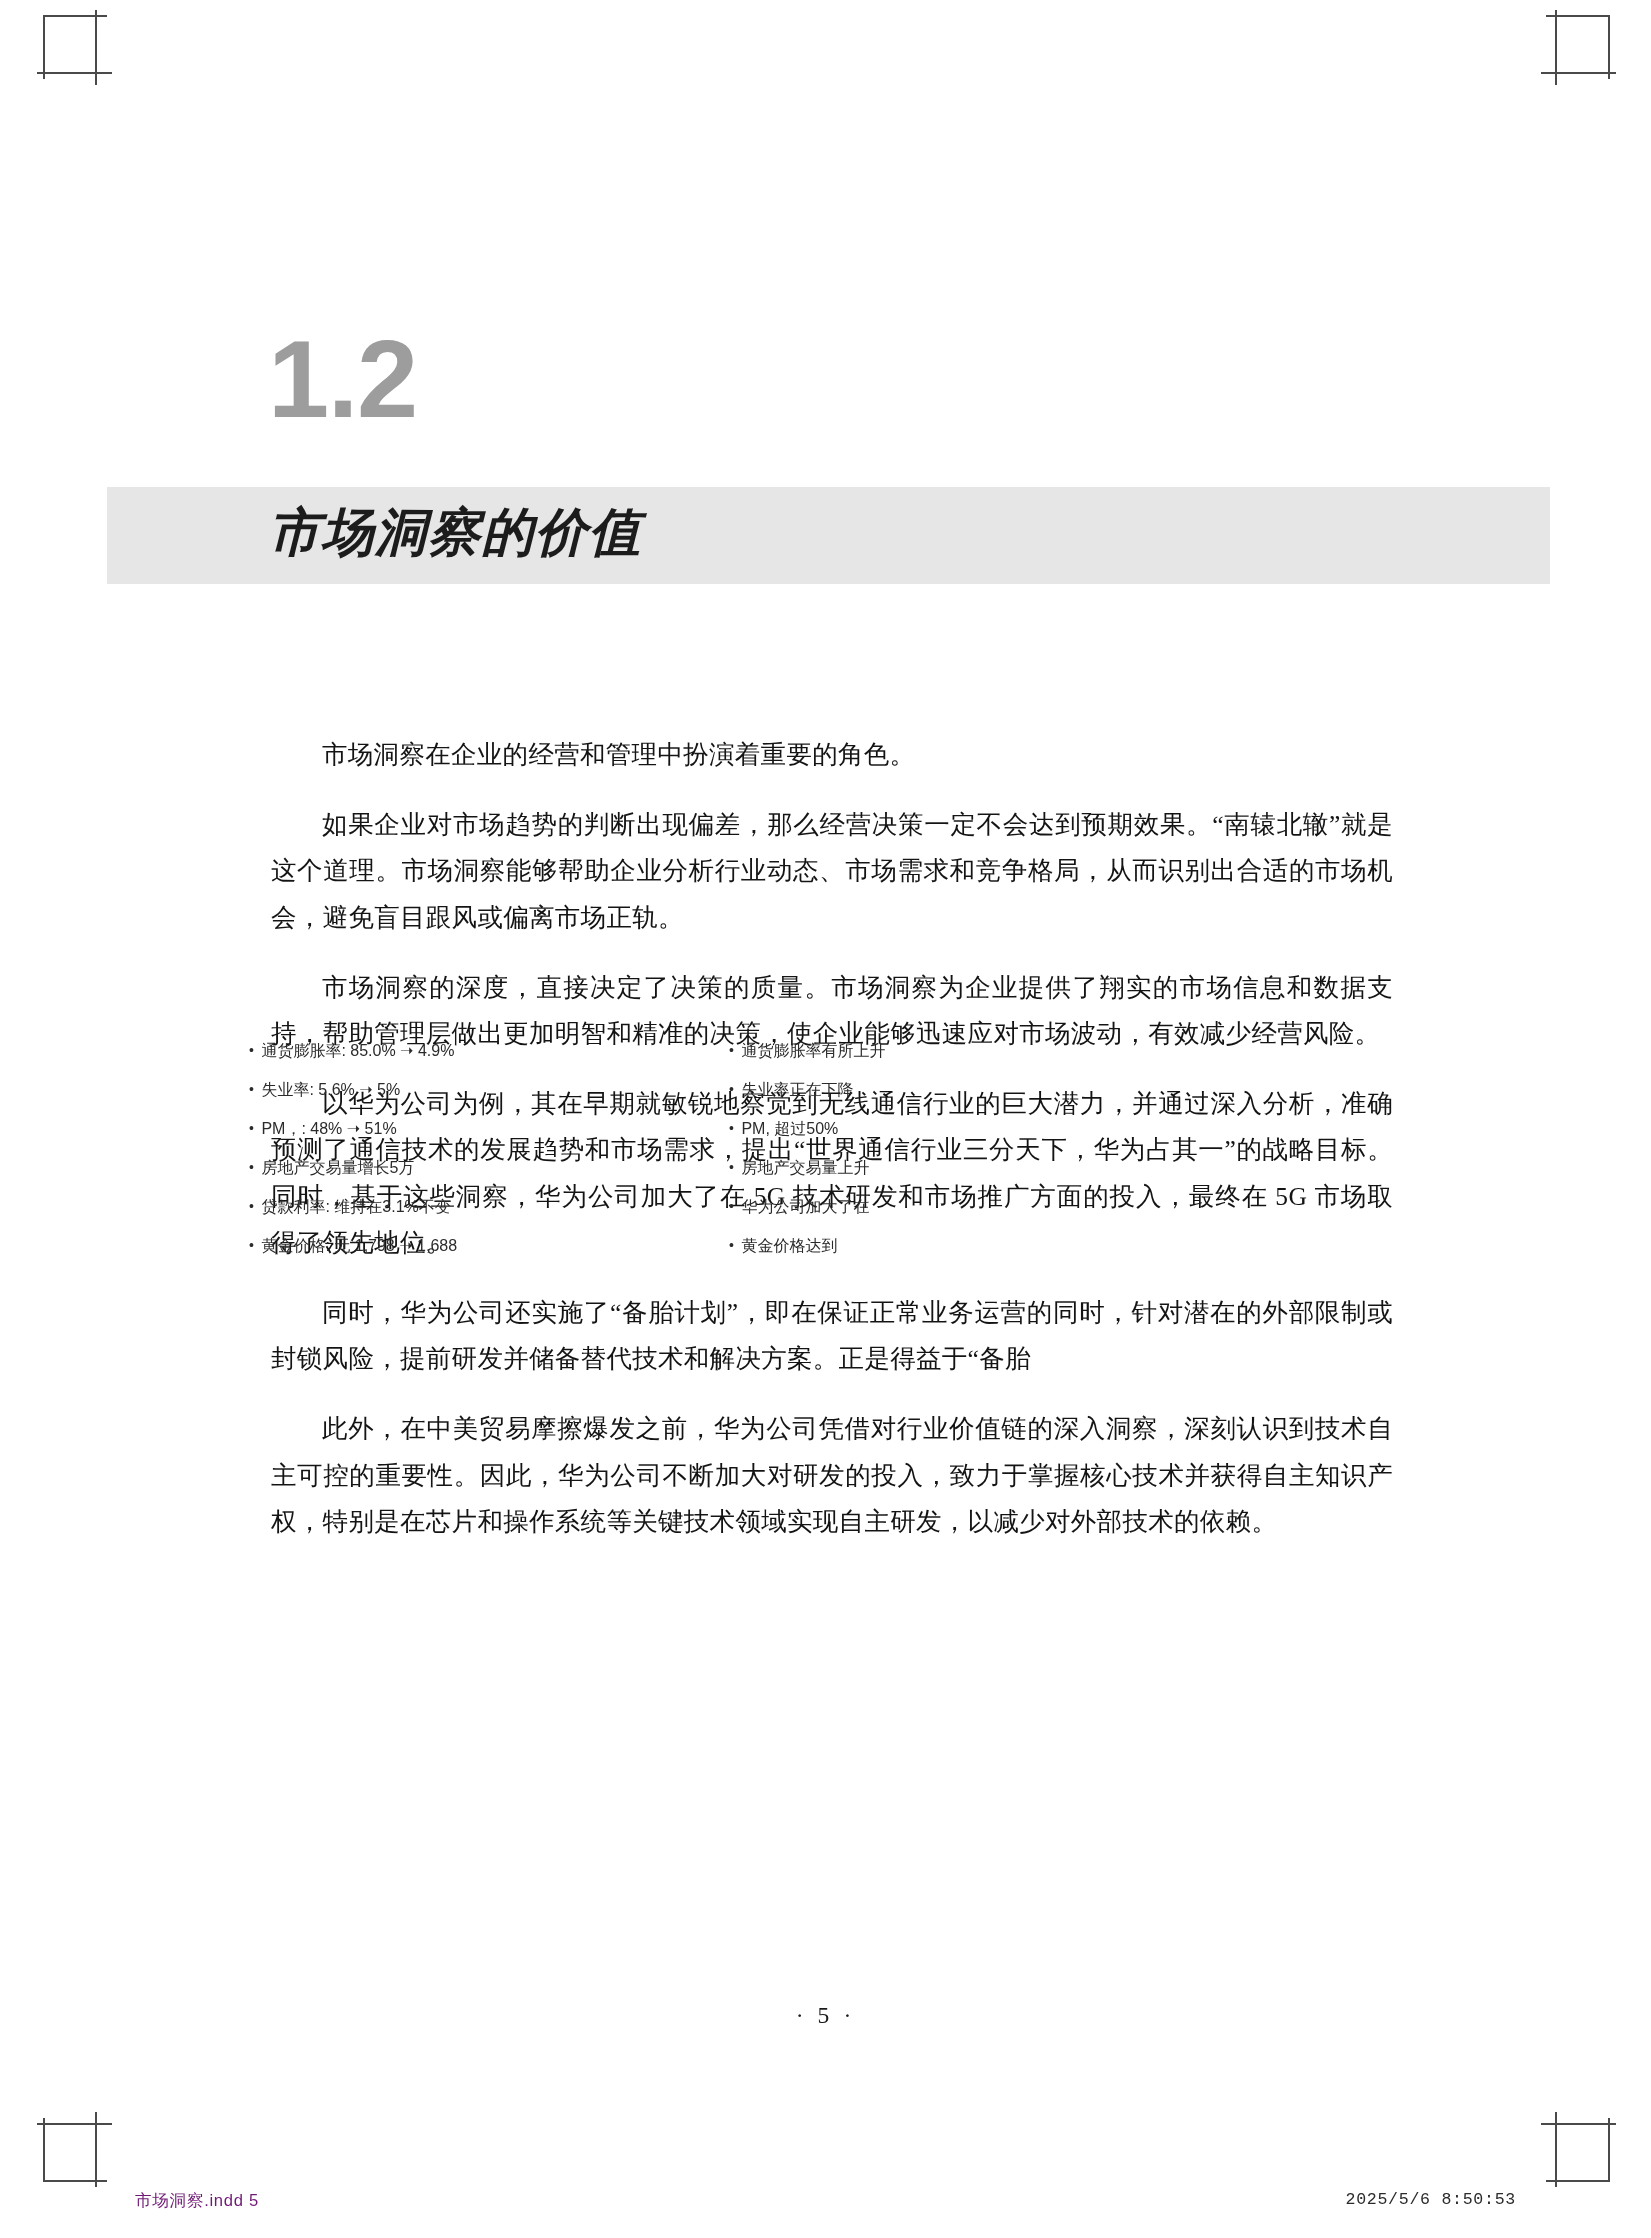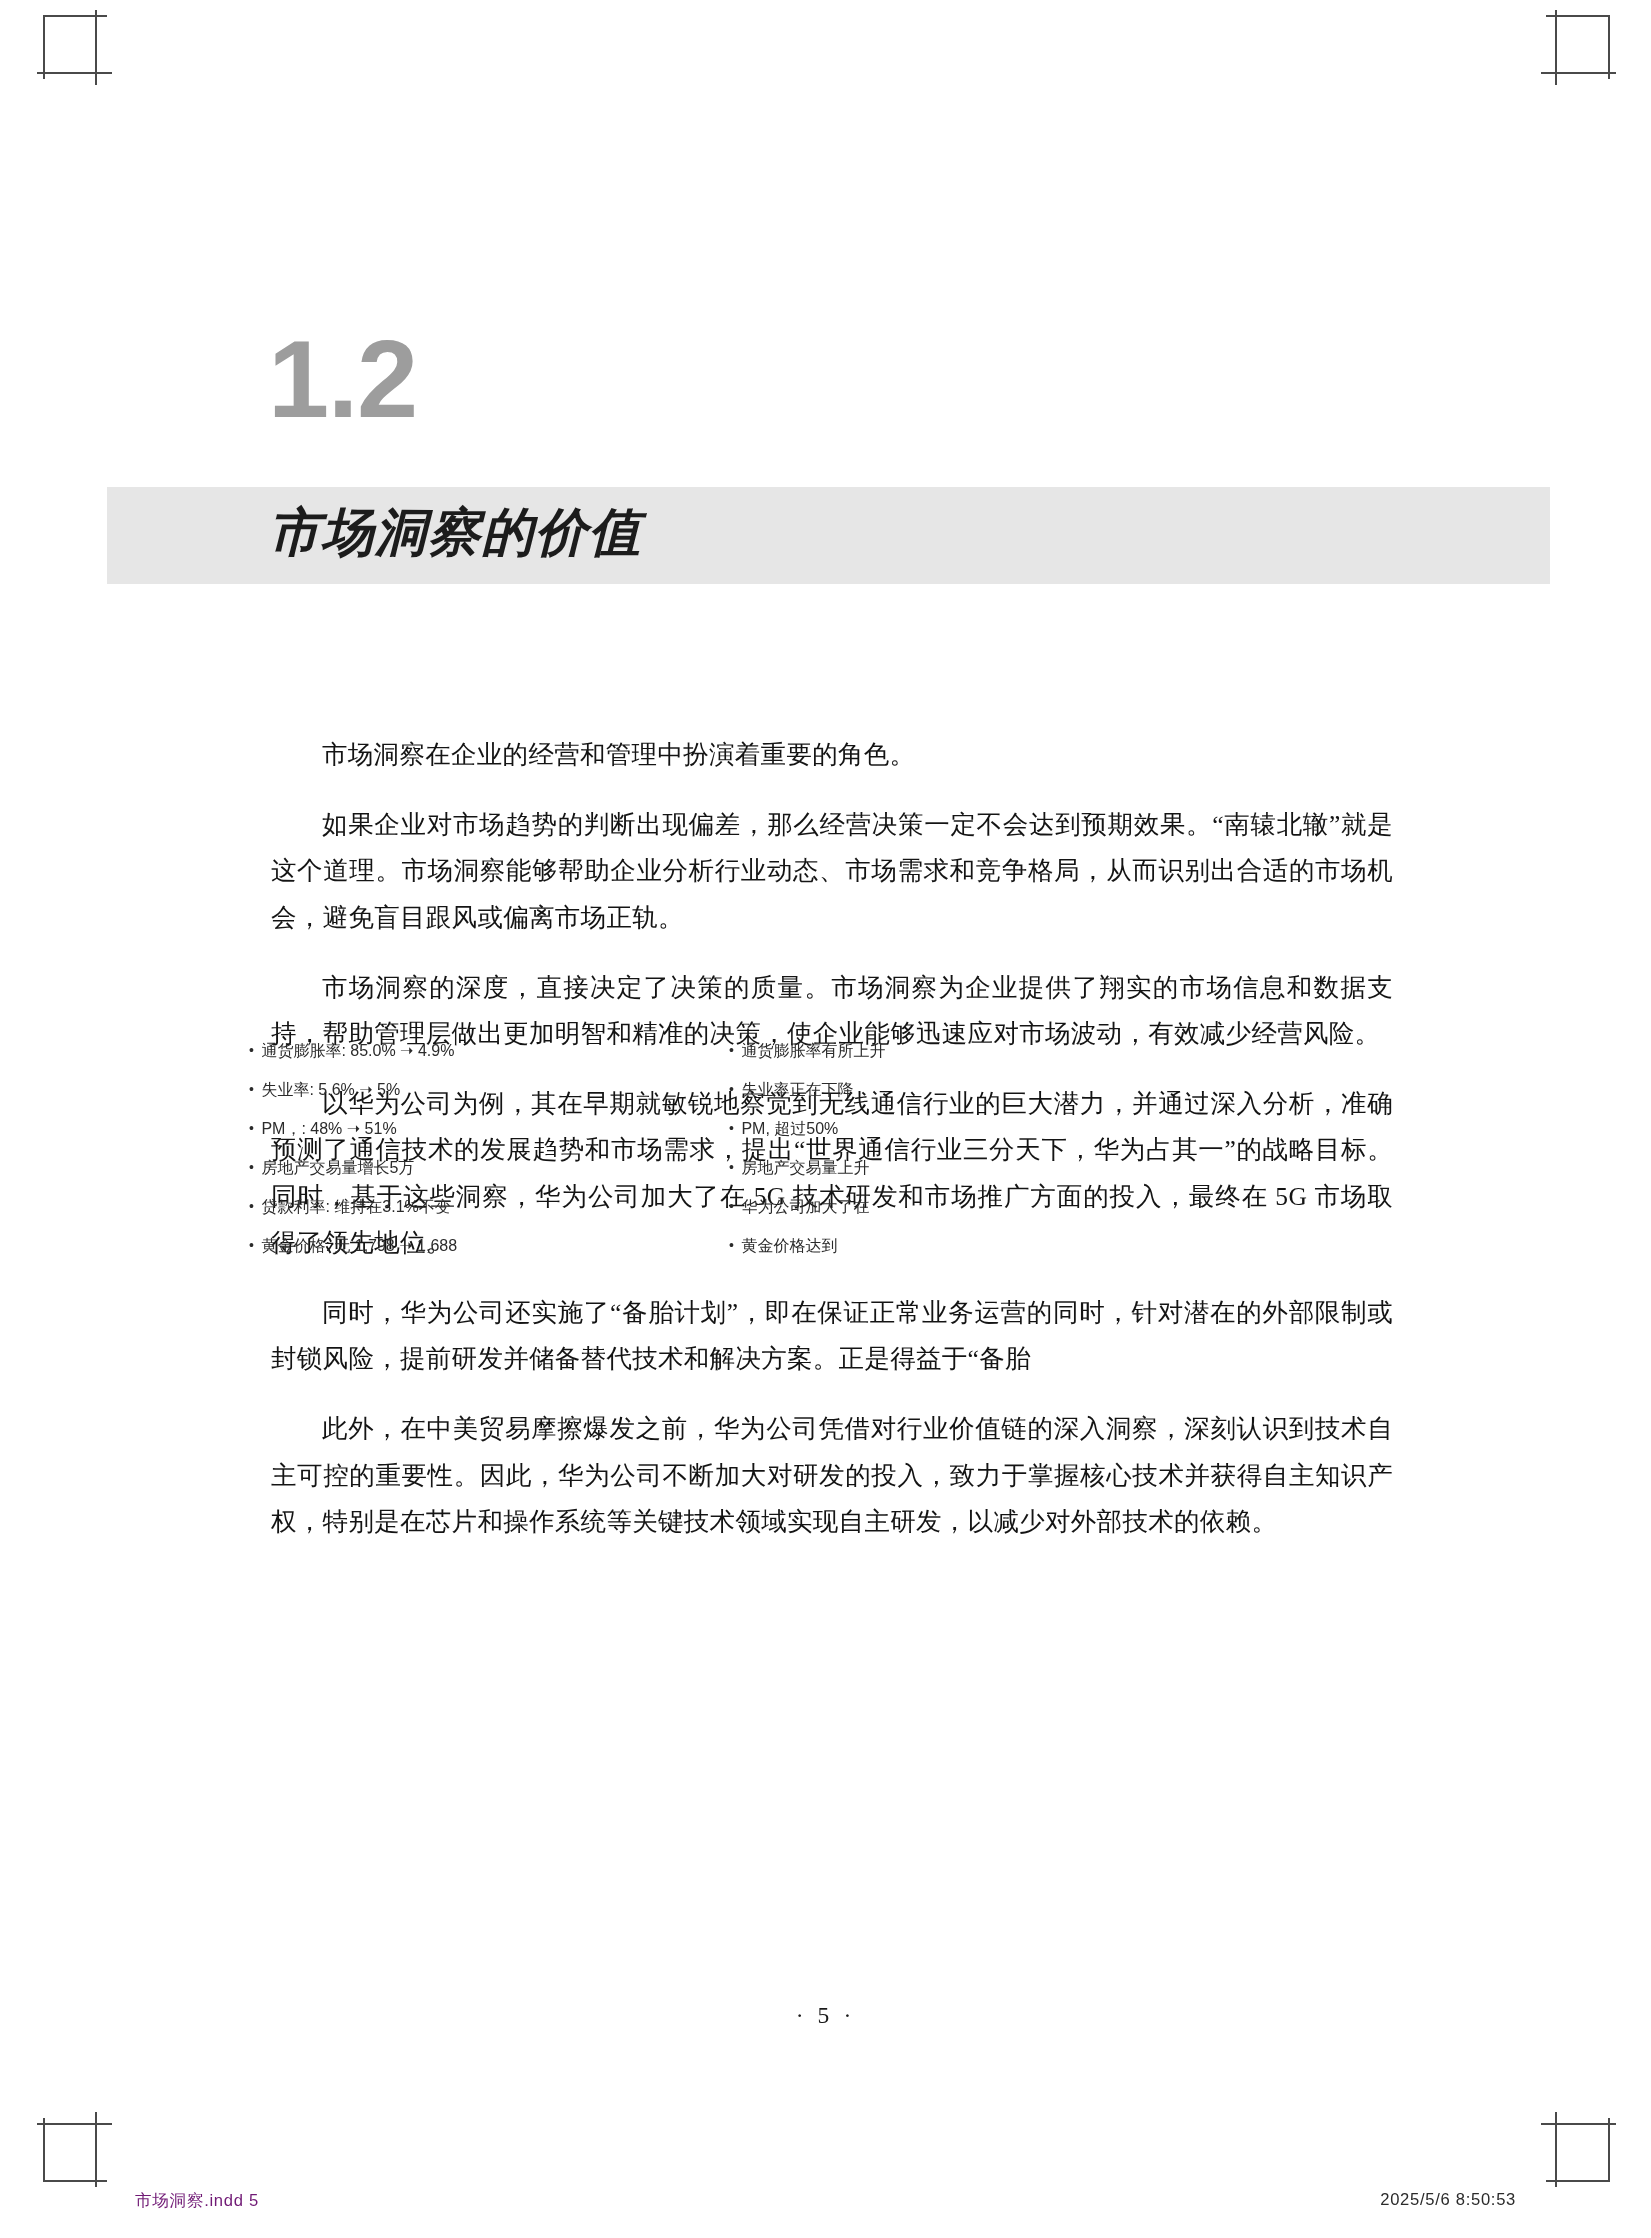--- a/index.html
+++ b/index.html
@@ -146,21 +146,21 @@
     top: 2190px;
     font-family: "Liberation Sans", "DejaVu Sans", sans-serif;
     font-size: 16.6px;
     color: #701a75;
     letter-spacing: 0.7px;
   }
   .footer-right {
     position: absolute;
     right: 135px;
     top: 2190px;
-    font-family: Liberation Sans, sans-serif;
+    font-family: Liberation Mono, monospace;
     font-size: 16.6px;
     color: #2b2b2b;
     letter-spacing: 0.7px;
   }
 </style>
 </head>
 <body>
 
 <div class="crop crop-tl-v"></div>
 <div class="crop crop-tl-h"></div>

